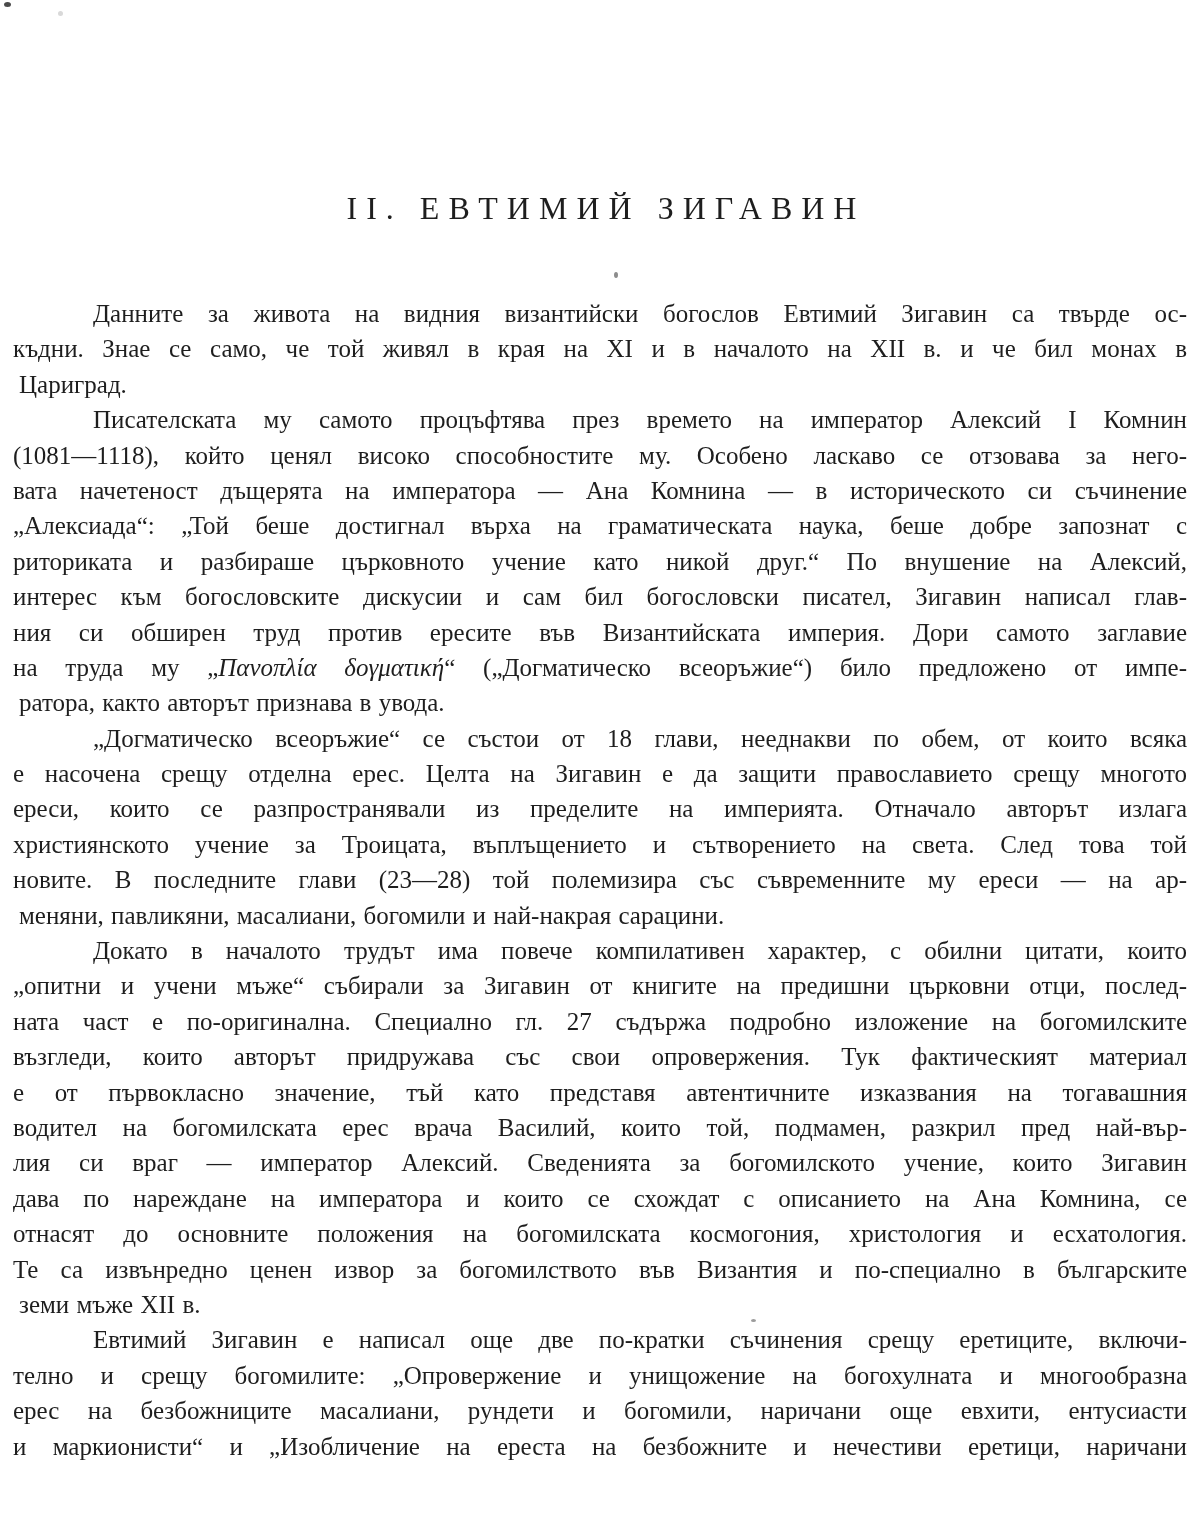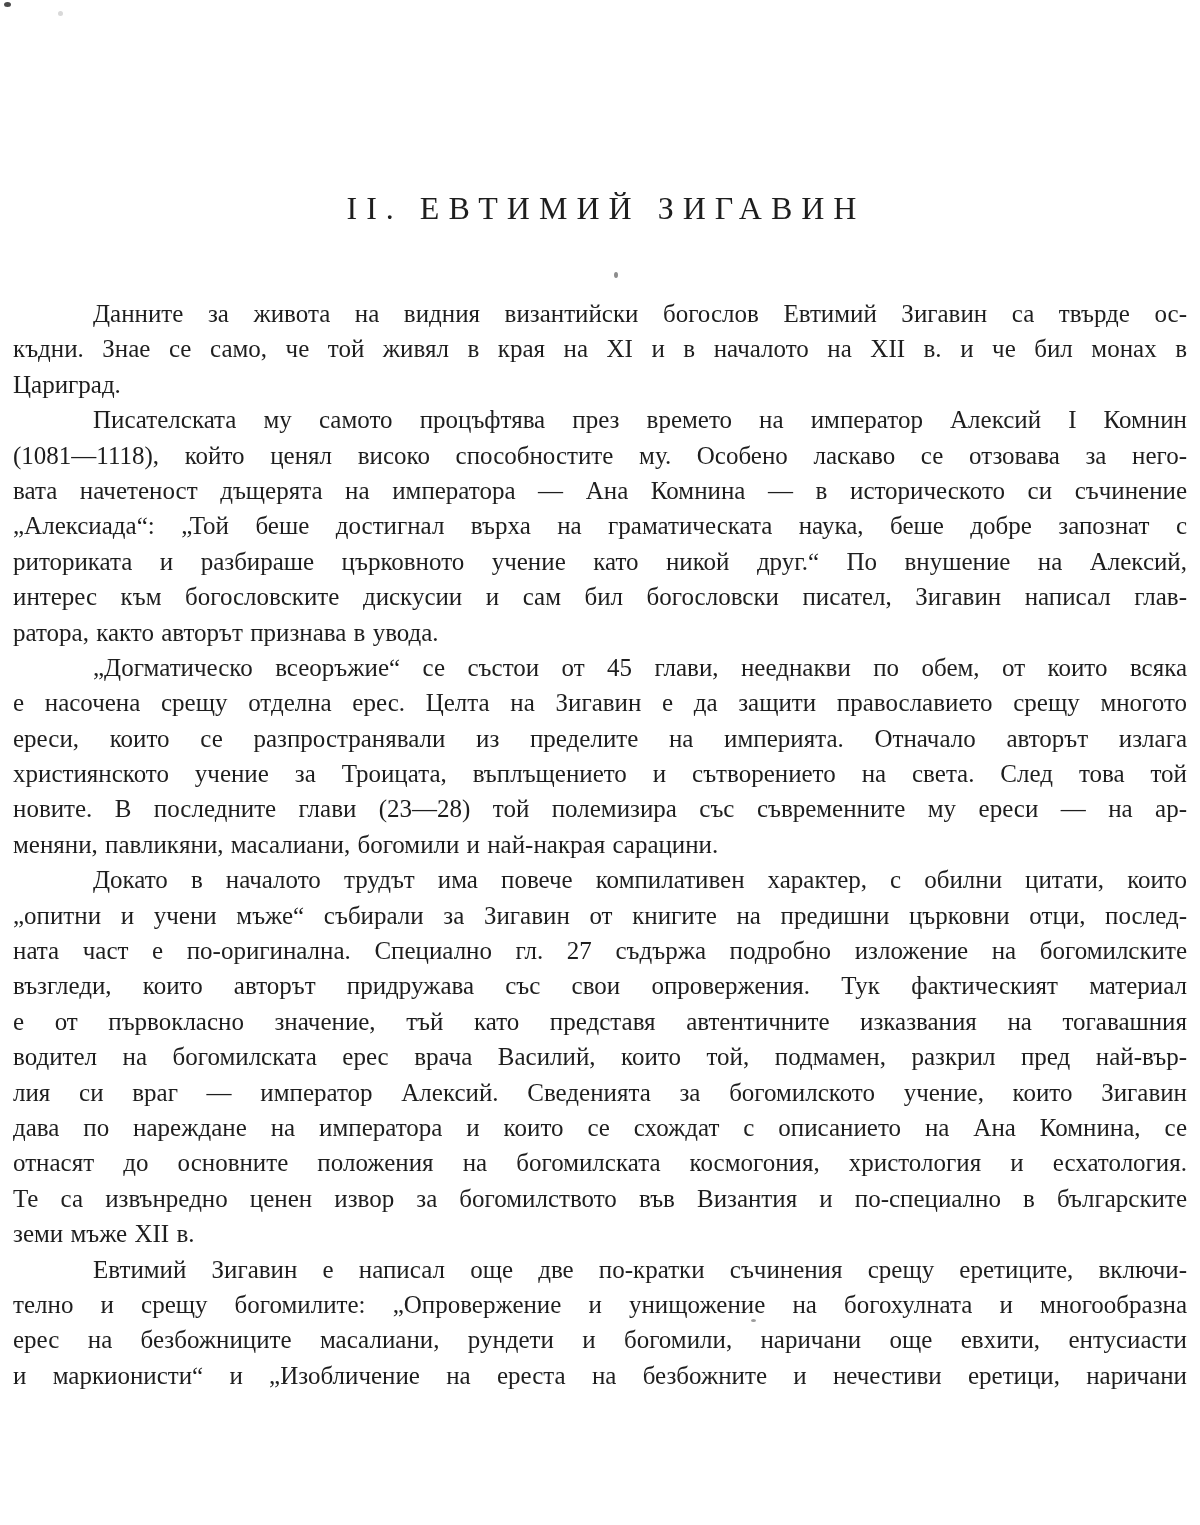--- a/index.html
+++ b/index.html
@@ -36,21 +36,21 @@
   }
   .para { margin: 0; padding: 0; }
   .line {
     height: 35.4px;
     overflow: hidden;
     text-align: justify;
     text-align-last: justify;
     word-spacing: 1px;
   }
   .line.first { text-indent: 80px; }
-  .line.last  { text-align-last: left; }
+  .line.last  { text-align-last: left; margin-left: 6px; }
   .greek { font-style: italic; }
   .speckle { position: absolute; border-radius: 50%; }
   .sp1 { left: 4px;   top: 2px;    width: 7px; height: 5px; background: #4a4a4a; }
   .sp2 { left: 58px;  top: 11px;   width: 5px; height: 5px; background: #d9d9d9; }
   .sp3 { left: 614px; top: 272px;  width: 4px; height: 6px; background: #8d8d8d; }
   .sp4 { left: 751px; top: 1319px; width: 5px; height: 3px; background: #9c9c9c; }
 </style>
 </head>
 <body>
 
@@ -62,24 +62,26 @@
         <div class="line">къдни. Знае се само, че той живял в края на XI и в началото на XII в. и че бил монах в</div>
         <div class="line last">Цариград.</div>
       </div>
       <div class="para">
         <div class="line first">Писателската му самото процъфтява през времето на император Алексий I Комнин</div>
         <div class="line">(1081—1118), който ценял високо способностите му. Особено ласкаво се отзовава за него-</div>
         <div class="line">вата начетеност дъщерята на императора — Ана Комнина — в историческото си съчинение</div>
         <div class="line">„Алексиада“: „Той беше достигнал върха на граматическата наука, беше добре запознат с</div>
         <div class="line">риториката и разбираше църковното учение като никой друг.“ По внушение на Алексий,</div>
         <div class="line">интерес към богословските дискусии и сам бил богословски писател, Зигавин написал глав-</div>
+        <div class="line">ния си обширен труд против ересите във Византийската империя. Дори самото заглавие</div>
+        <div class="line">на труда му „<i class="greek">Πανοπλία δογματική</i>“ („Догматическо всеоръжие“) било предложено от импе-</div>
         <div class="line last">ратора, както авторът признава в увода.</div>
       </div>
       <div class="para">
-        <div class="line first">„Догматическо всеоръжие“ се състои от 45 глави, нееднакви по обем, от които всяка</div>
+        <div class="line first">„Догматическо всеоръжие“ се състои от 18 глави, нееднакви по обем, от които всяка</div>
         <div class="line">е насочена срещу отделна ерес. Целта на Зигавин е да защити православието срещу многото</div>
         <div class="line">ереси, които се разпространявали из пределите на империята. Отначало авторът излага</div>
         <div class="line">християнското учение за Троицата, въплъщението и сътворението на света. След това той</div>
         <div class="line">новите. В последните глави (23—28) той полемизира със съвременните му ереси — на ар-</div>
         <div class="line last">меняни, павликяни, масалиани, богомили и най-накрая сарацини.</div>
       </div>
       <div class="para">
         <div class="line first">Докато в началото трудът има повече компилативен характер, с обилни цитати, които</div>
         <div class="line">„опитни и учени мъже“ събирали за Зигавин от книгите на предишни църковни отци, послед-</div>
         <div class="line">ната част е по-оригинална. Специално гл. 27 съдържа подробно изложение на богомилските</div>

